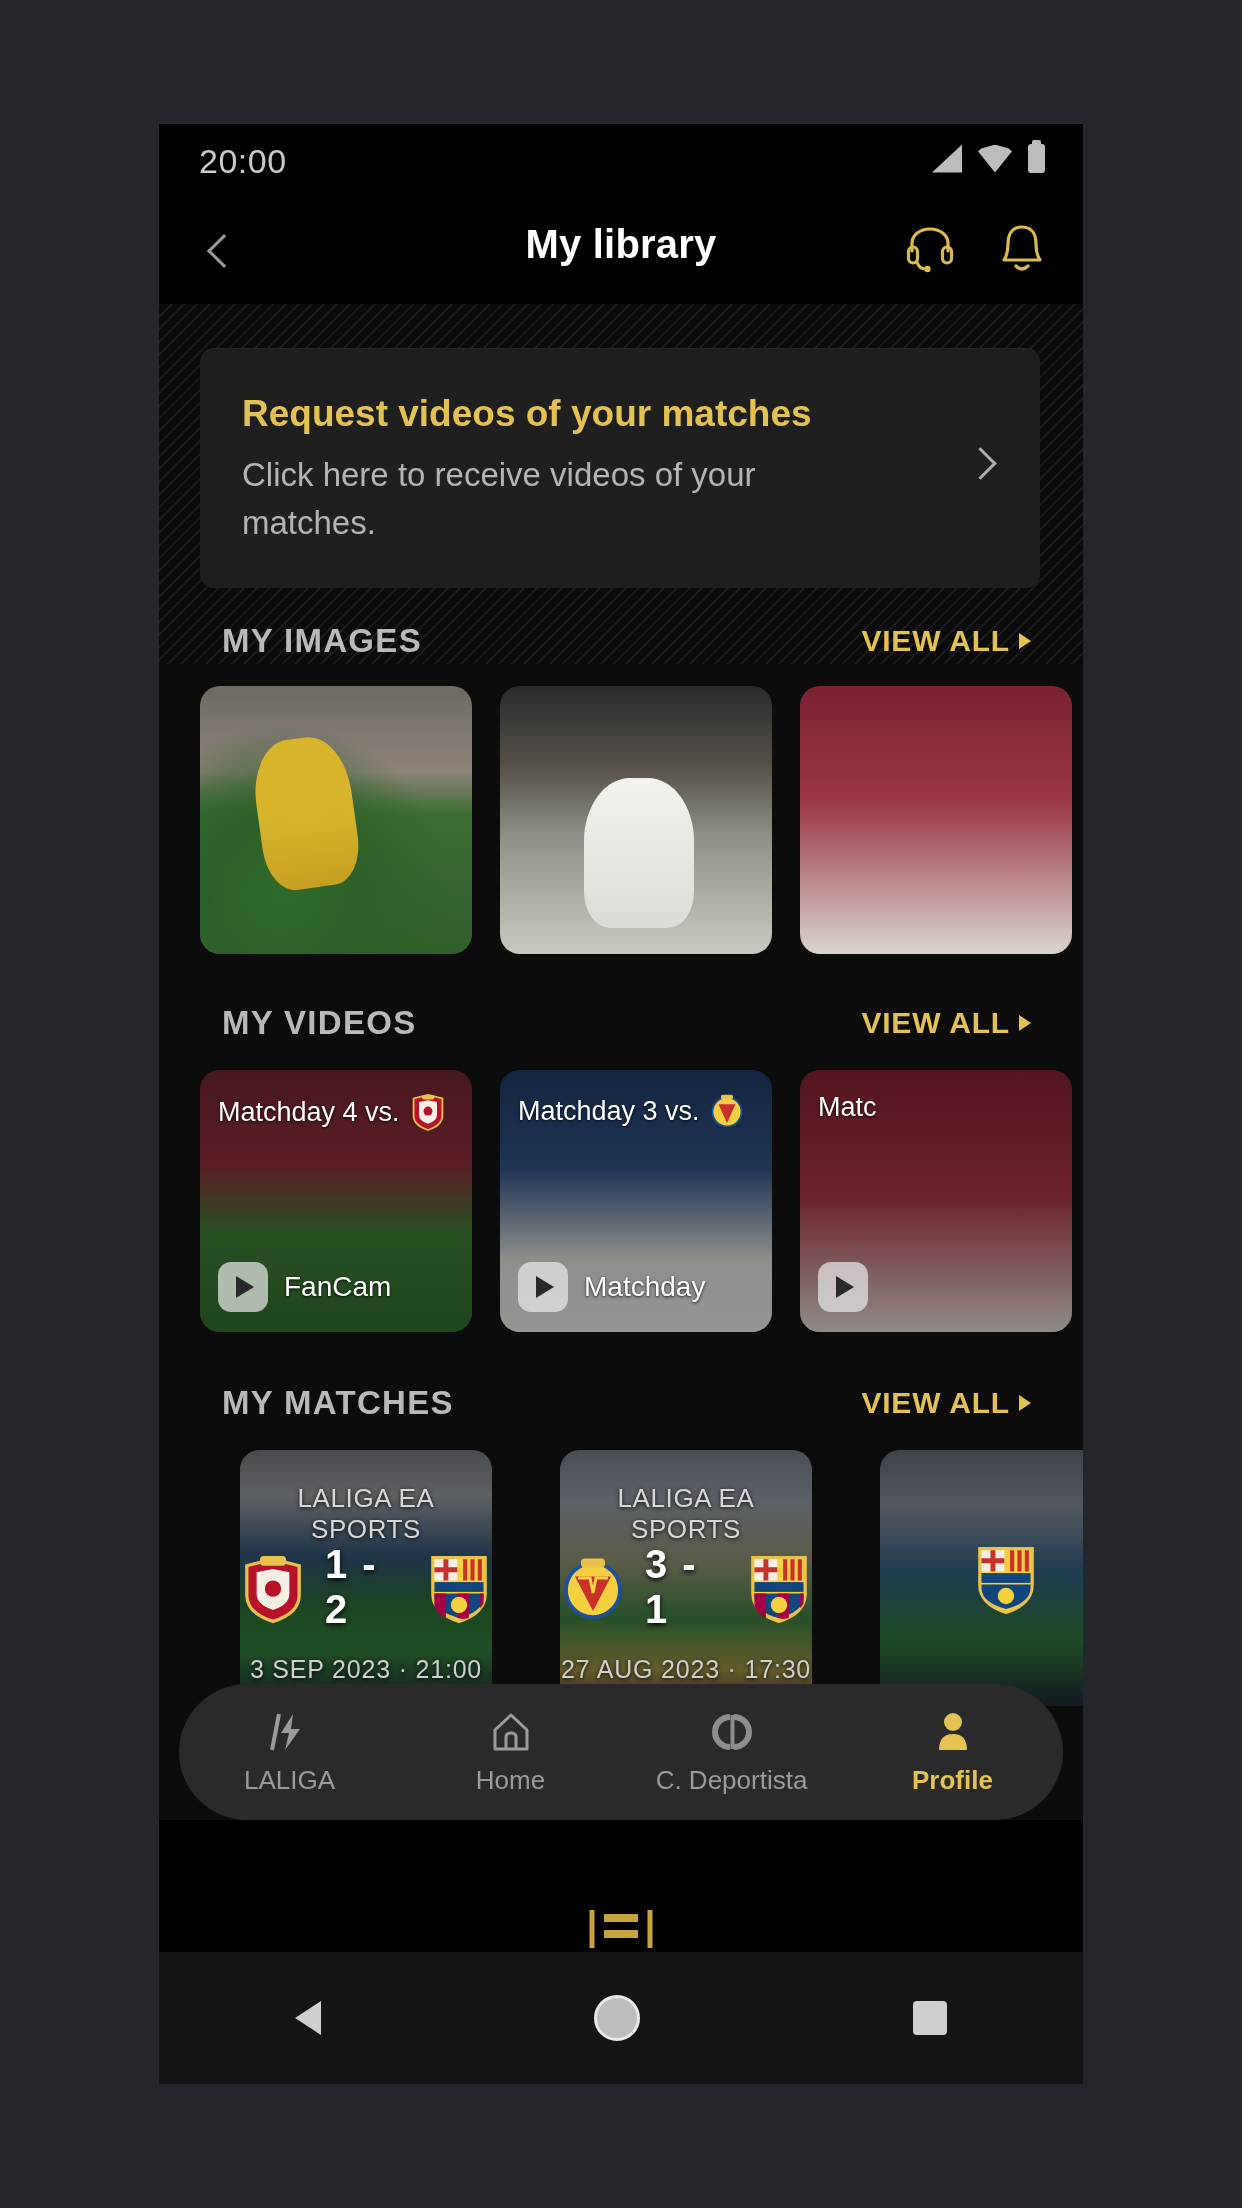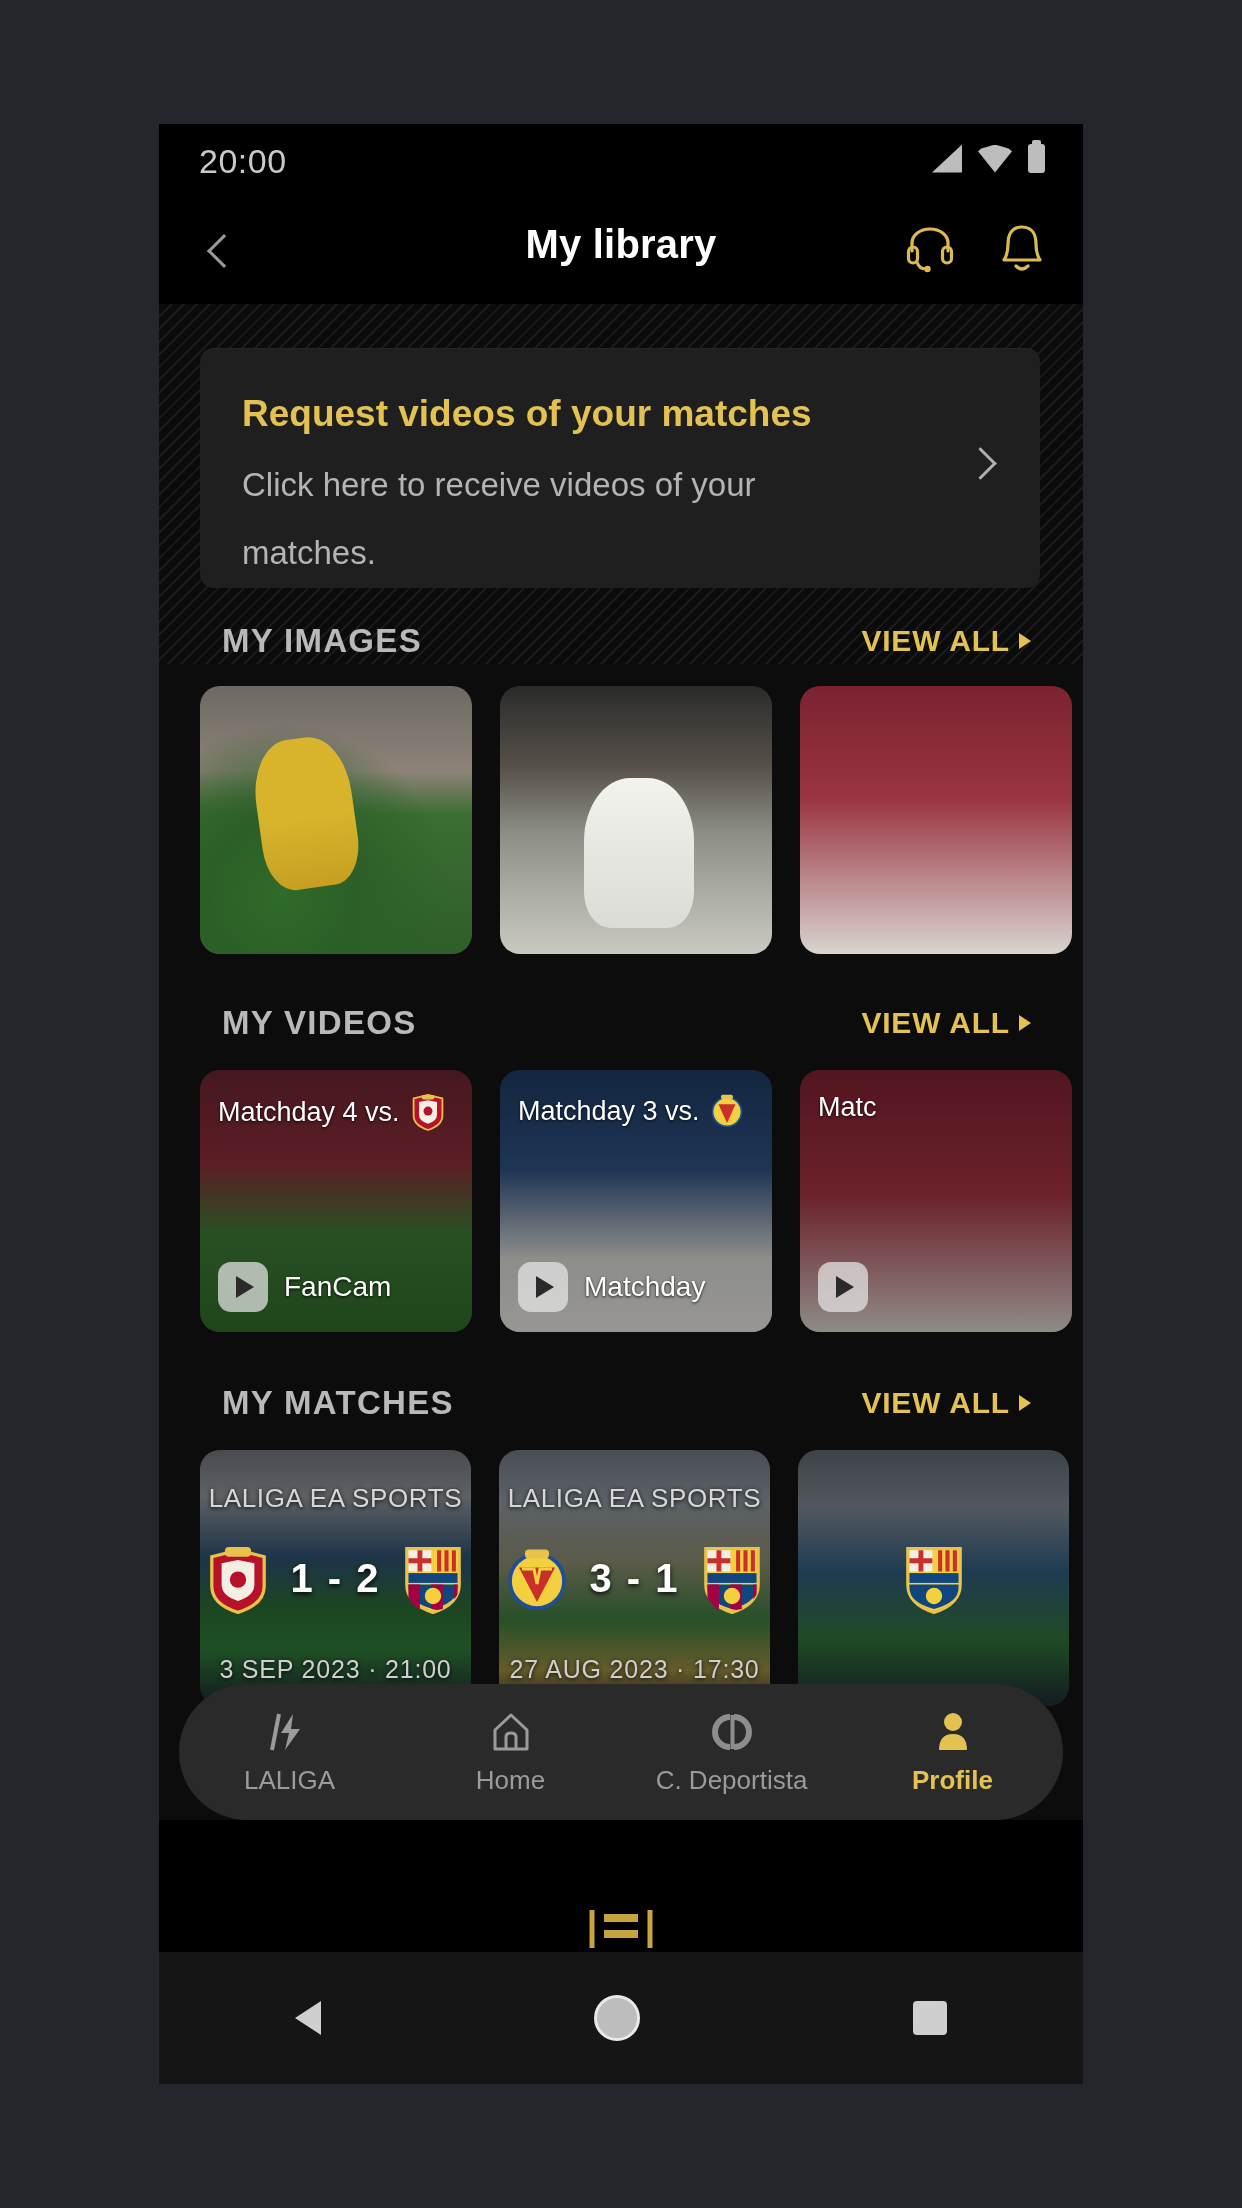--- a/index.html
+++ b/index.html
@@ -91,21 +91,21 @@
     position:absolute;left:41px;top:44px;width:840px;height:240px;
     background:#1f1f1f;border-radius:14px;
     box-shadow:0 1px 0 rgba(255,255,255,.03) inset;
   }
   .promo-title{
     position:absolute;left:42px;top:45px;
     color:#e3c252;font-size:37px;font-weight:bold;
   }
   .promo-sub{
     position:absolute;left:42px;top:103px;width:570px;
-    color:#b4b4b4;font-size:33px;line-height:68px;
+    color:#b4b4b4;font-size:33px;line-height:48px;
   }
   .promo-chev{
     position:absolute;right:48px;top:104px;width:20px;height:20px;
     border-right:3px solid #b0b0b0;border-top:3px solid #b0b0b0;
     transform:rotate(45deg);cursor:pointer;
   }
 
   
   .sec-head{
     position:absolute;left:0;width:924px;height:50px;
@@ -123,21 +123,21 @@
     width:0;height:0;border-left:12px solid #e3c252;
     border-top:8px solid transparent;border-bottom:8px solid transparent;
   }
 
   
   .row{position:absolute;left:0;width:924px;display:flex;gap:28px;padding-left:41px;box-sizing:border-box;}
   .card{flex:0 0 auto;border-radius:20px;overflow:hidden;position:relative;cursor:pointer;}
 
   .img-card{width:272px;height:268px;}
   .vid-card{width:272px;height:262px;}
-  .match-card{width:271px;height:256px;}
+  .match-card{width:252px;height:256px;margin-left:40px;}
 
   
   .ph{position:absolute;inset:0;}
   .ph1{background:
       radial-gradient(circle at 30% 78%, #2f6b2a 0%, #2c5f27 26%, rgba(0,0,0,0) 60%),
       linear-gradient(#6d6a63 0%, #8d8378 32%, #3c6e33 48%, #2f5e2a 100%);}
   .ph1:after{content:"";position:absolute;left:58px;top:52px;width:96px;height:150px;
       background:linear-gradient(#d8b42c 0%,#d8b42c 52%,#c69f22 100%);
       border-radius:40% 40% 30% 30%;transform:rotate(-8deg);}
   .ph2{background:

